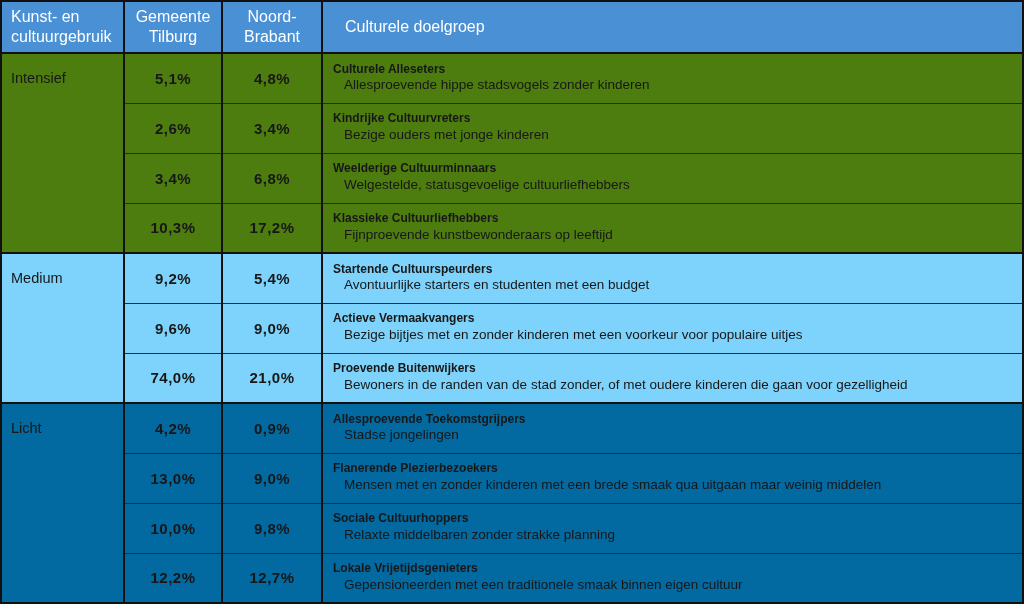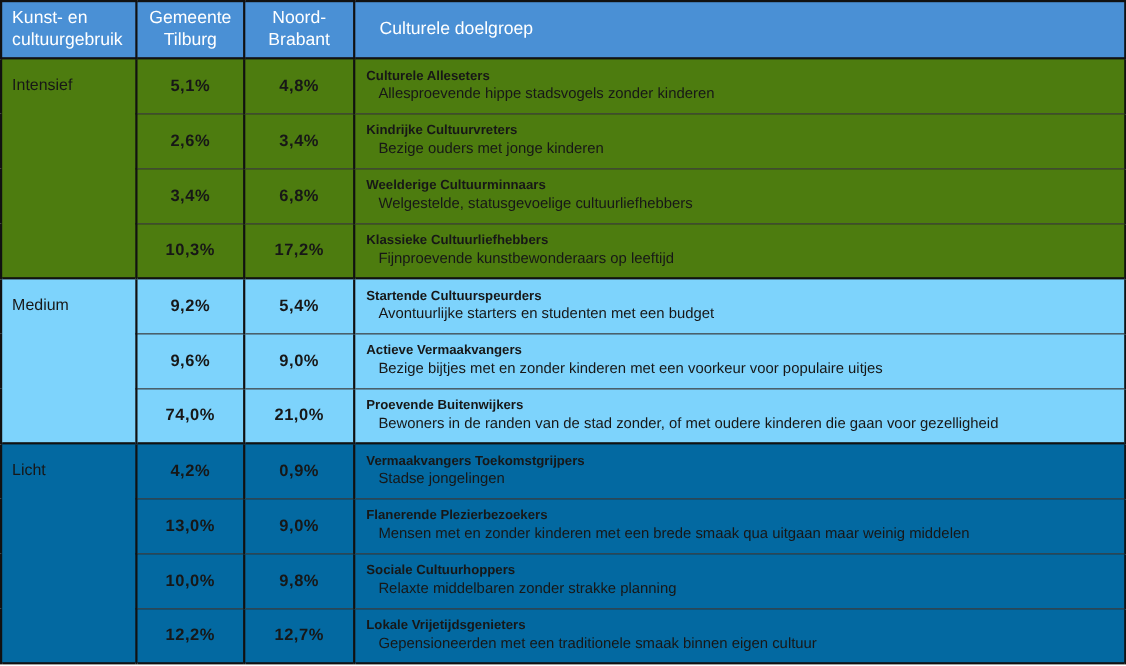--- a/index.html
+++ b/index.html
@@ -142,21 +142,21 @@
         <div class="t-title">Proevende Buitenwijkers</div>
         <div class="t-desc">Bewoners in de randen van de stad zonder, of met oudere kinderen die gaan voor gezelligheid</div>
       </td>
     </tr>
 
     <tr class="sec-licht sec-start">
       <td class="group" rowspan="4">Licht</td>
       <td class="pct">4,2%</td>
       <td class="pct">0,9%</td>
       <td class="target">
-        <div class="t-title">Vermaakvangers Toekomstgrijpers</div>
+        <div class="t-title">Allesproevende Toekomstgrijpers</div>
         <div class="t-desc">Stadse jongelingen</div>
       </td>
     </tr>
     <tr class="sec-licht">
       <td class="pct">13,0%</td>
       <td class="pct">9,0%</td>
       <td class="target">
         <div class="t-title">Flanerende Plezierbezoekers</div>
         <div class="t-desc">Mensen met en zonder kinderen met een brede smaak qua uitgaan maar weinig middelen</div>
       </td>

